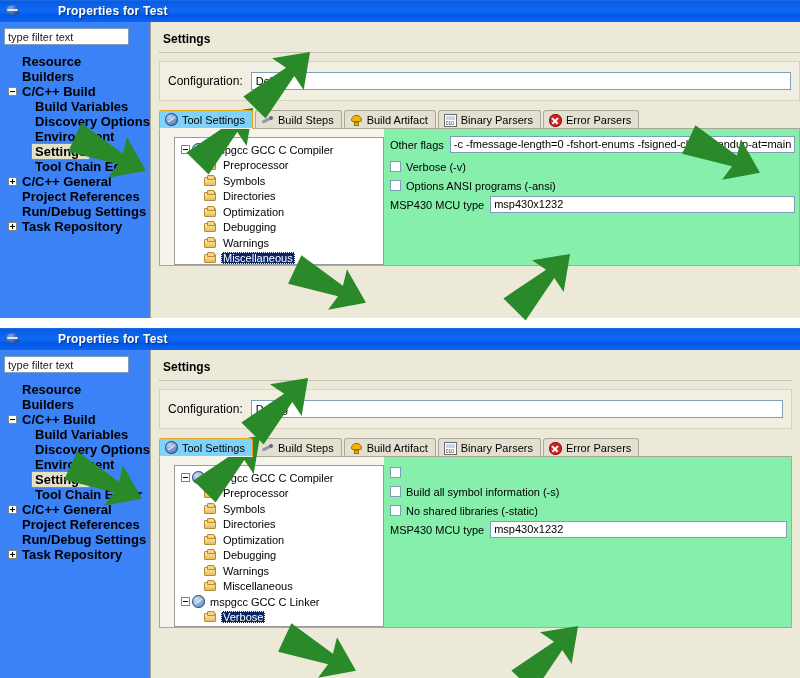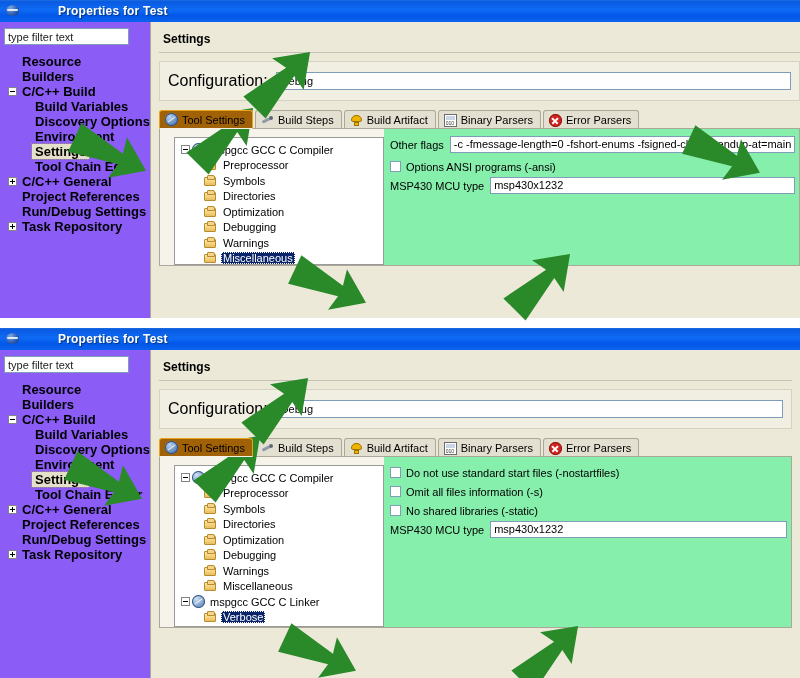--- a/index.html
+++ b/index.html
@@ -11,21 +11,21 @@
   .titlebar{height:22px;background:linear-gradient(to bottom,#1a6fe0 0%,#0a5ae0 8%,#0e6af5 45%,#0257e8 72%,#0b63ef 100%);
             display:flex;align-items:center;padding-left:6px;box-sizing:border-box;gap:32px;}
   .title-ico{width:14px;height:14px;margin-right:6px;flex:none;position:relative;}
   .title-ico .ball{position:absolute;left:0;top:1px;width:13px;height:11px;border-radius:50%;
         background:radial-gradient(circle at 35% 30%,#7ea9e8 0%,#2f5fb4 55%,#15356e 100%);}
   .title-ico .bar{position:absolute;left:1px;top:5px;width:11px;height:2px;background:#dfe8f6;border-radius:1px;}
   .title-txt{color:#fff;font-weight:bold;font-size:12px;text-shadow:1px 1px 1px rgba(0,0,0,.45);
              font-family:"Liberation Sans",sans-serif;letter-spacing:.2px;}
 
   .winbody{display:flex;background:#ece9d8;}
-  .leftpane{width:150px;flex:none;background:#8b5cf6;box-sizing:border-box;padding:6px 0 0 4px;}
+  .leftpane{width:150px;flex:none;background:#3b82f6;box-sizing:border-box;padding:6px 0 0 4px;}
   .filterbox{width:125px;height:17px;background:#fff;border:1px solid #7f9db9;box-sizing:border-box;
              font-size:11px;padding:1px 3px;color:#222;line-height:14px;font-family:"Liberation Sans",sans-serif;}
   .tree{margin-top:9px;font-size:13px;line-height:15px;font-weight:bold;}
   .tnode{display:flex;align-items:center;height:15px;white-space:nowrap;padding-left:2px;}
   .tw{width:13px;flex:none;display:flex;align-items:center;justify-content:center;height:15px;}
   .plusbox{width:9px;height:9px;border:1px solid #848484;background:#fff;position:relative;box-sizing:border-box;}
   .plusbox:before{content:"";position:absolute;left:1px;top:3px;width:5px;height:1px;background:#000;}
   .plusbox.plus:after{content:"";position:absolute;left:3px;top:1px;width:1px;height:5px;background:#000;}
   .dots{width:13px;height:15px;flex:none;background-image:radial-gradient(#9b9b9b 35%,transparent 36%);
         background-size:2px 2px;background-position:3px 7px;background-repeat:repeat-x;}
@@ -33,29 +33,29 @@
         background-size:2px 2px;background-position:6px 0;background-repeat:repeat-y;}
   .tlabel{padding:0 3px;color:#000;}
   .tlabel.sel{background:#e5e0c8;outline:1px dotted #9a9478;}
 
   .rightpane{flex:1;background:#ece9d8;border-left:1px solid #aca899;box-sizing:border-box;padding:0;}
   .page-title{font-weight:bold;font-size:12px;padding:10px 0 6px 12px;color:#000;}
   .hr{height:1px;background:#c3c0b4;margin:0 8px 0 8px;}
 
   .cfgbox{margin:8px 8px 0 8px;border:1px solid #d6d2c2;background:#f1efe2;padding:10px 8px;box-sizing:border-box;}
   .cfgrow{display:flex;align-items:center;}
-  .cfglabel{font-size:16px;margin-right:8px;}
+  .cfglabel{font-size:12px;margin-right:8px;}
   .cfgfield{flex:1;height:18px;background:#fff;border:1px solid #7f9db9;box-sizing:border-box;
             font-size:11px;padding:2px 4px;color:#000;}
 
   
   .tabstrip{display:flex;align-items:flex-end;margin:8px 0 0 8px;height:20px;position:relative;}
   .tab{display:flex;align-items:center;height:19px;padding:0 7px 0 5px;margin-right:2px;box-sizing:border-box;
        border:1px solid #aca899;border-bottom:none;border-radius:3px 3px 0 0;background:#e3e0d1;font-size:11px;white-space:nowrap;}
-  .tab.active{background:#a16207;border-color:#e8a317;border-bottom:1px solid #f6f4ea;position:relative;z-index:3;}
+  .tab.active{background:#7dd3fc;border-color:#e8a317;border-bottom:1px solid #f6f4ea;position:relative;z-index:3;}
   .tab .ti{width:13px;height:13px;margin-right:4px;flex:none;position:relative;}
   .tabpanel{margin:0 8px 0 8px;border:1px solid #aca899;background:#f6f4ea;box-sizing:border-box;
             display:flex;position:relative;top:-1px;}
 
   
   .ic-tool{border-radius:50%;background:radial-gradient(circle at 35% 30%,#bcd3ef,#5580b5 70%,#2c4f80);
            box-shadow:inset 0 0 0 1px #2c4f80;}
   .ic-tool:after{content:"";position:absolute;left:2px;top:6px;width:9px;height:1px;background:#eef3fa;transform:rotate(-35deg);}
   .ic-steps{background:transparent;}
   .ic-steps:before{content:"";position:absolute;left:1px;top:5px;width:8px;height:3px;background:#8f9aa8;transform:rotate(-25deg);border-radius:1px;}
@@ -260,20 +260,24 @@
                 <span class="ttlabel hl">Miscellaneous</span>
               </div>
             </div>
           <div class="form" id="form0">
               <div class="frow">
                 <span class="flab">Other flags</span>
                 <span class="finput">-c -fmessage-length=0 -fshort-enums -fsigned-char -mendup-at=main</span>
               </div>
               <div class="cbrow">
                 <span class="cbox"></span>
+                <span class="cblab">Verbose (-v)</span>
+              </div>
+              <div class="cbrow">
+                <span class="cbox"></span>
                 <span class="cblab">Options ANSI programs (-ansi)</span>
               </div>
               <div class="frow">
                 <span class="flab">MSP430 MCU type</span>
                 <span class="finput">msp430x1232</span>
               </div>
             </div>
         </div>
       </div>
     </div>
@@ -446,25 +450,24 @@
               <div class="ttrow">
                 <span style="width: 16px; flex: 0 0 auto; height: 15px;"></span>
                 <span class="dots"></span>
                 <span class="ic-folder"></span>
                 <span class="ttlabel hl">Verbose</span>
               </div>
             </div>
           <div class="form" id="form1">
               <div class="cbrow">
                 <span class="cbox"></span>
-                <span class="cblab">Do not use standard start files (-nostartfiles)</span>
               </div>
               <div class="cbrow">
                 <span class="cbox"></span>
-                <span class="cblab">Omit all files information (-s)</span>
+                <span class="cblab">Build all symbol information (-s)</span>
               </div>
               <div class="cbrow">
                 <span class="cbox"></span>
                 <span class="cblab">No shared libraries (-static)</span>
               </div>
               <div class="frow">
                 <span class="flab">MSP430 MCU type</span>
                 <span class="finput">msp430x1232</span>
               </div>
             </div>

